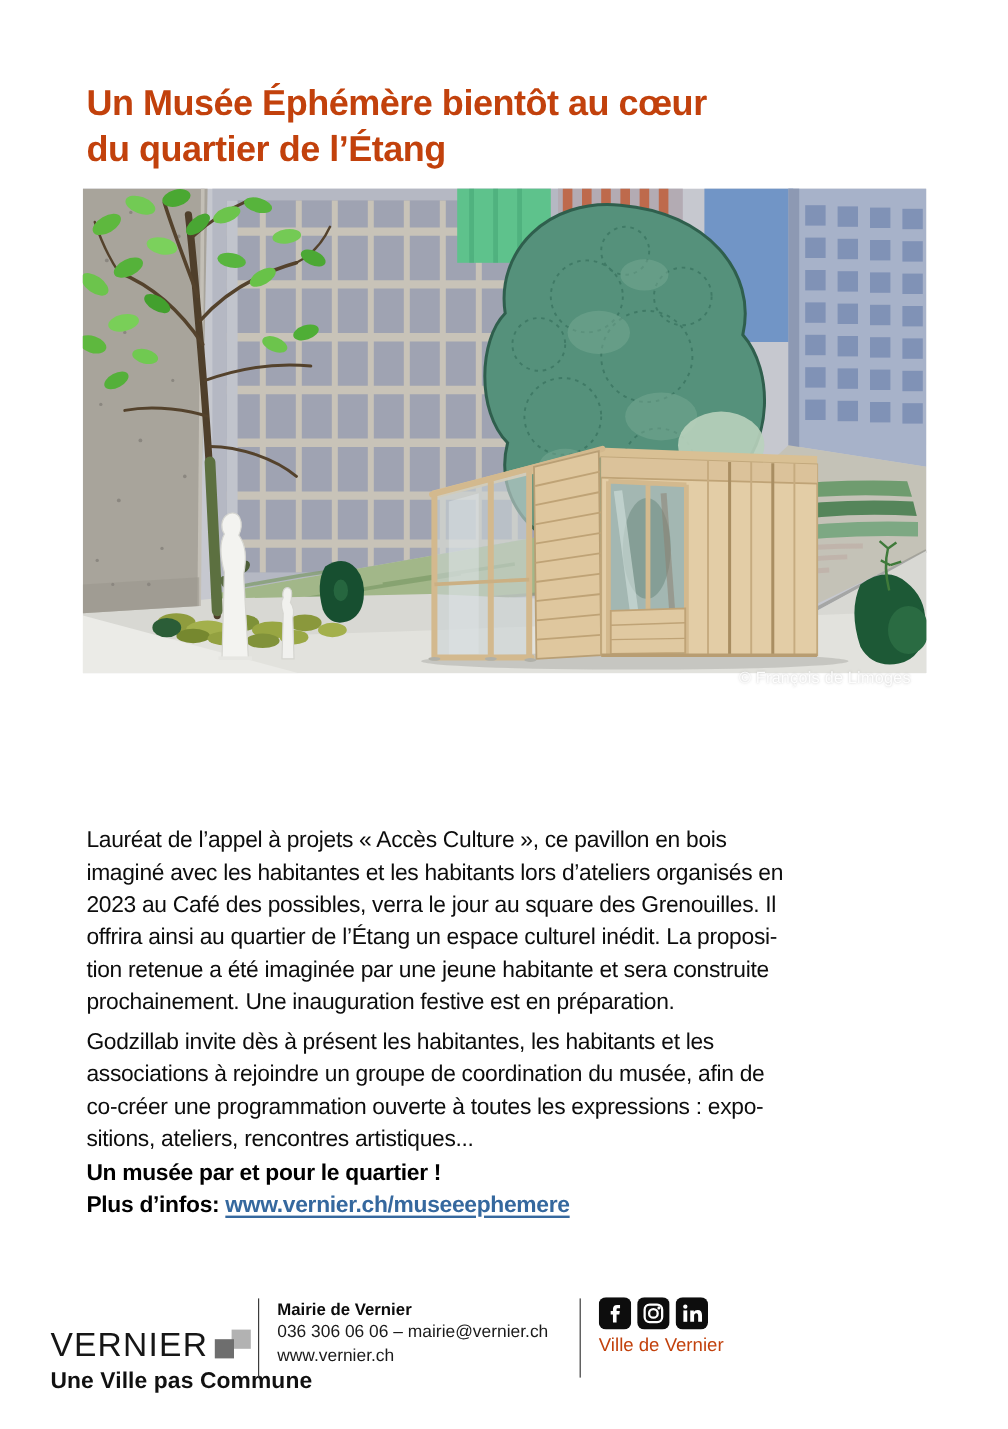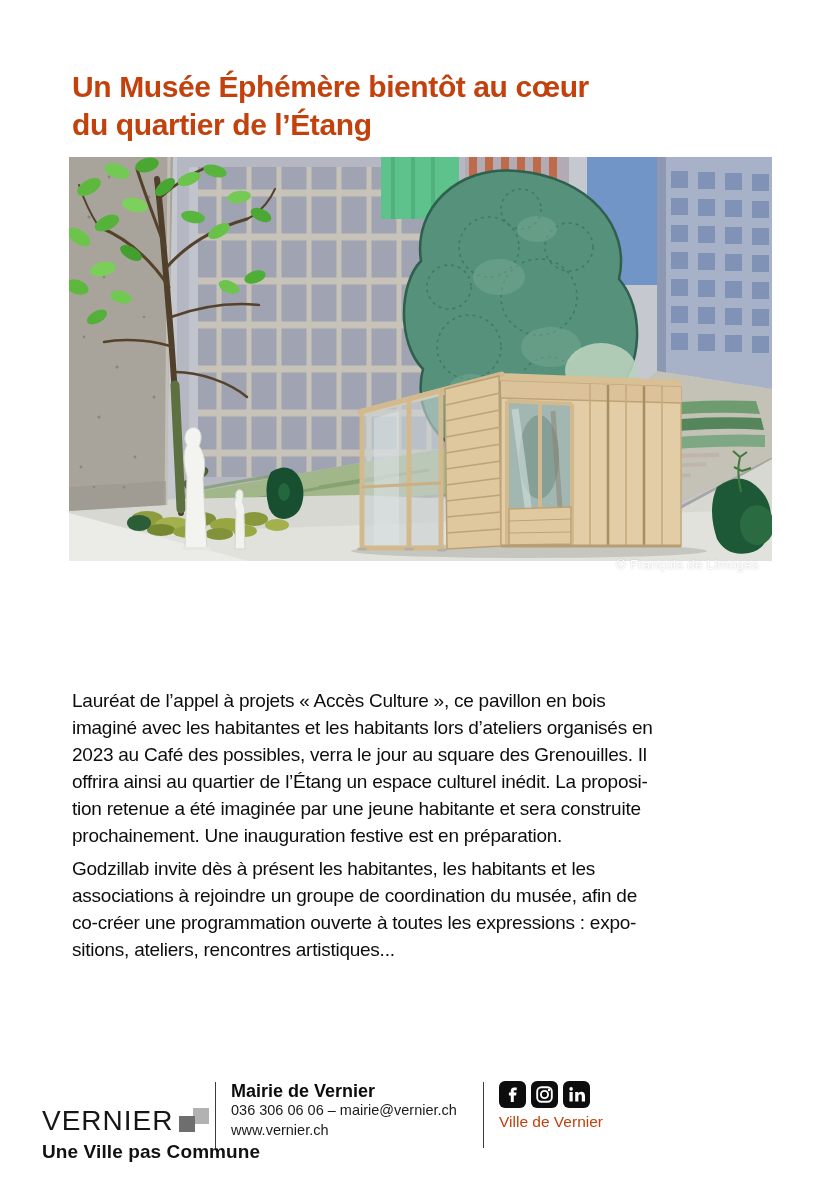--- a/index.html
+++ b/index.html
@@ -34,21 +34,21 @@
   .logo-mark i{position:absolute;display:block;}
   .sq-light{width:16px;height:16px;right:0;top:0;background:#b2b2b2;}
   .sq-dark{width:16px;height:16px;left:0;top:8px;background:#6e6e6e;}
   .tagline{font-size:19px;font-weight:bold;margin-top:6px;letter-spacing:.1px;color:#111;}
 
   .vdiv{position:absolute;width:1px;background:#3c3c3c;top:1082px;height:66px;}
   .d1{left:215px;}
   .d2{left:483px;}
 
   .contact{position:absolute;left:231px;top:1081px;}
-  .c-title{font-size:18px;font-weight:bold;line-height:20px;color:#0c0c0c;}
+  .c-title{font-size:14px;font-weight:bold;line-height:20px;color:#0c0c0c;}
   .c-line{font-size:14.5px;line-height:19.5px;color:#1a1a1a;}
 
   .social{position:absolute;left:499px;top:1081px;}
   .icons{display:flex;gap:5px;}
   .sicon{width:27px;height:27px;display:inline-block;}
   .s-label{font-size:15.5px;margin-top:5px;color:#c2410c;}
 </style>
 </head>
 <body>
 
@@ -274,20 +274,22 @@
 imaginé avec les habitantes et les habitants lors d’ateliers organisés en
 2023 au Café des possibles, verra le jour au square des Grenouilles. Il
 offrira ainsi au quartier de l’Étang un espace culturel inédit. La proposi-
 tion retenue a été imaginée par une jeune habitante et sera construite
 prochainement. Une inauguration festive est en préparation.</p>
   <p class="txt p2">Godzillab invite dès à présent les habitantes, les habitants et les
 associations à rejoindre un groupe de coordination du musée, afin de
 co-créer une programmation ouverte à toutes les expressions : expo-
 sitions, ateliers, rencontres artistiques...</p>
 
+  <p class="txt outro"><span class="outro-bold">Un musée par et pour le quartier !</span>
+<span class="more-label">Plus d’infos: </span><a class="link" href="#" style="color:#35689e">www.vernier.ch/museeephemere</a></p>
 
   <footer>
     <div class="logo-block">
       <div class="logo-row">
         <span class="logo-text">VERNIER</span>
         <span class="logo-mark">
             <i class="sq-light"></i>
             <i class="sq-dark"></i>
           </span>
       </div>

